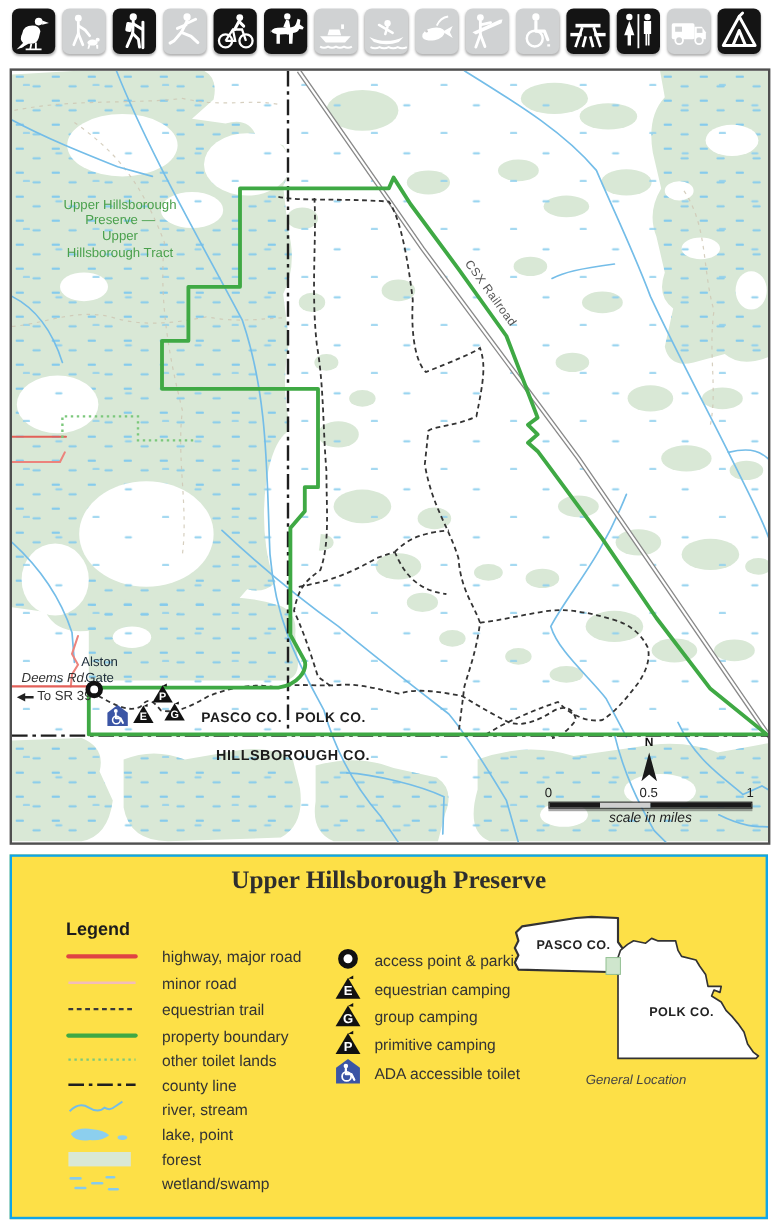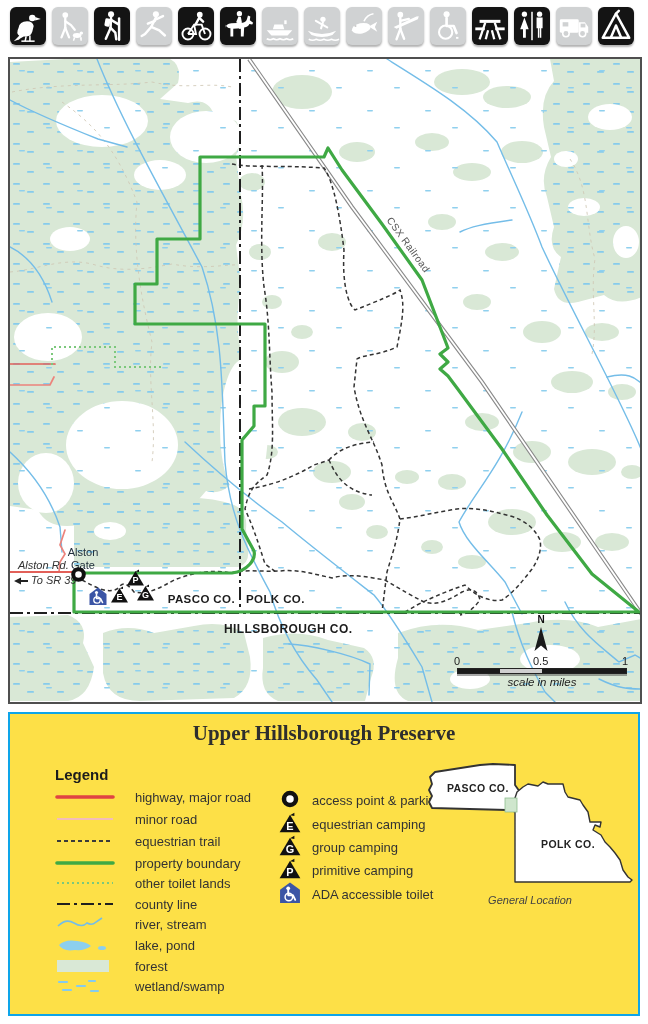--- a/index.html
+++ b/index.html
@@ -16,25 +16,25 @@
        border:2px solid #4f4f4f;background:#fff;overflow:hidden;}
   #map svg.base{position:absolute;left:0;top:0;}
   .mlabel{position:absolute;line-height:1.2;}
   .preserve-label{left:19px;top:106px;width:142px;text-align:center;
       font-size:11px;color:#4aa04c;white-space:pre-line;}
   .csx-label{left:356px;top:180px;width:84px;text-align:center;font-size:10px;
       color:#555;transform:rotate(54deg);letter-spacing:.4px;}
   .county-lbl{font-weight:bold;font-size:11.5px;color:#1c1c1c;letter-spacing:.4px;}
   .pasco-lbl{left:155px;top:534px;width:70px;text-align:right;}
   .polk-lbl{left:236px;top:534px;}
-  .hills-lbl{left:170px;top:563px;font-size:12px;margin-left:44px;}
+  .hills-lbl{left:170px;top:563px;font-size:12px;}
   .gate-lbl{left:43px;top:487px;width:60px;text-align:center;font-size:11px;
       color:#20303c;white-space:pre-line;}
   .deems-lbl{left:8px;top:500px;font-size:11px;font-style:italic;color:#333;}
-  .sr-lbl{left:21px;top:515px;font-size:11px;font-style:italic;color:#333;}
+  .sr-lbl{left:21px;top:515px;font-size:11px;color:#333;}
   .north-lbl{left:524px;top:555px;width:14px;text-align:center;
       font-size:10px;font-weight:bold;color:#111;}
   
   #scalebar{position:absolute;left:447px;top:596px;width:170px;height:38px;font-size:11px;color:#222;}
   #scalebar .n0{position:absolute;left:-3px;top:0;}
   #scalebar .n05{position:absolute;left:76px;top:0;}
   #scalebar .n1{position:absolute;left:165px;top:0;}
   #scalebar .bar{position:absolute;left:0;top:13px;width:170px;height:6px;
       border:1px solid #222;box-sizing:border-box;display:flex;
       box-shadow:0 2px 0 rgba(60,60,60,.45);}
@@ -401,27 +401,31 @@
     <path d="M190,98 H314 L318,89 L332,111 372,165 412,221 438,289 L430,295 438,303 430,310 438,317 L447,329 492,390 537,456 582,515 629,553 L64,553 L64,514 L222,514 C238,512 246,500 244,492 L232,470 V381 L244,367 V347 L255,347 V265 L125,265 V225 L147,225 V180 L190,180 Z" stroke="#3fa944" stroke-width="3.2" fill="none" stroke-linejoin="round"></path>
 
     <g fill="#222">
       <path d="M4,522 l7,-3.5 v2.5 h7 v2 h-7 v2.5 z"></path>
     </g>
     <g fill="#1a1a1a">
       <path d="M531,568 L537.5,592 531,586.5 524.5,592 Z"></path>
     </g>
   </svg>
 
+  <div class="mlabel preserve-label">Upper Hillsborough
+Preserve —
+Upper
+Hillsborough Tract</div>
   <div class="mlabel csx-label">CSX Railroad</div>
   <div class="mlabel county-lbl pasco-lbl">PASCO CO.</div>
   <div class="mlabel county-lbl polk-lbl">POLK CO.</div>
   <div class="mlabel county-lbl hills-lbl">HILLSBOROUGH CO.</div>
   <div class="mlabel gate-lbl">Alston
 Gate</div>
-  <div class="mlabel deems-lbl">Alston Rd.</div>
+  <div class="mlabel deems-lbl">Deems Rd.</div>
   <div class="mlabel sr-lbl">To SR 39</div>
   <div class="mlabel north-lbl">N</div>
 
   <div class="mapicon" style="left:60px;top:507px">
     <svg width="17" height="17" viewBox="0 0 17 17">
         <circle cx="8.5" cy="8.5" r="5.3" fill="#fff" stroke="#111" stroke-width="4"></circle>
       </svg></div>
   <div class="mapicon" style="left:116px;top:510px">
     <svg width="19" height="18" viewBox="0 0 19 18">
         <path d="M9.5,2.5 l3.5,-2 v2.5z" fill="#111"></path>
@@ -505,21 +509,21 @@
     <div class="sw"><svg width="62" height="16">
           <path d="M3,10 q8,-8 16,-3 t13,0 q5,3 9,-1 l6,-4" stroke="#74bde8" stroke-width="1.6" fill="none"></path>
         </svg></div>
     <div class="lbl">river, stream</div>
     </div>
   <div class="lrow" style="top:223px">
     <div class="sw"><svg width="62" height="16">
           <path d="M4,8 q6,-6 18,-4 q10,1 14,5 q-6,5 -16,4 q-12,2 -16,-5z" fill="#8ccfee"></path>
           <ellipse cx="47" cy="11" rx="4" ry="2" fill="#8ccfee"></ellipse>
         </svg></div>
-    <div class="lbl">lake, pond</div>
+    <div class="lbl">lake, point</div>
     </div>
   <div class="lrow" style="top:244px">
     <div class="sw"><svg width="62" height="16">
           <rect x="2" y="2" width="52" height="12" fill="#d9e8d6"></rect>
         </svg></div>
     <div class="lbl">forest</div>
     </div>
   <div class="lrow" style="top:264px">
     <div class="sw"><svg width="62" height="16">
           <g stroke="#86cbec" stroke-width="2.2" stroke-linecap="round">

